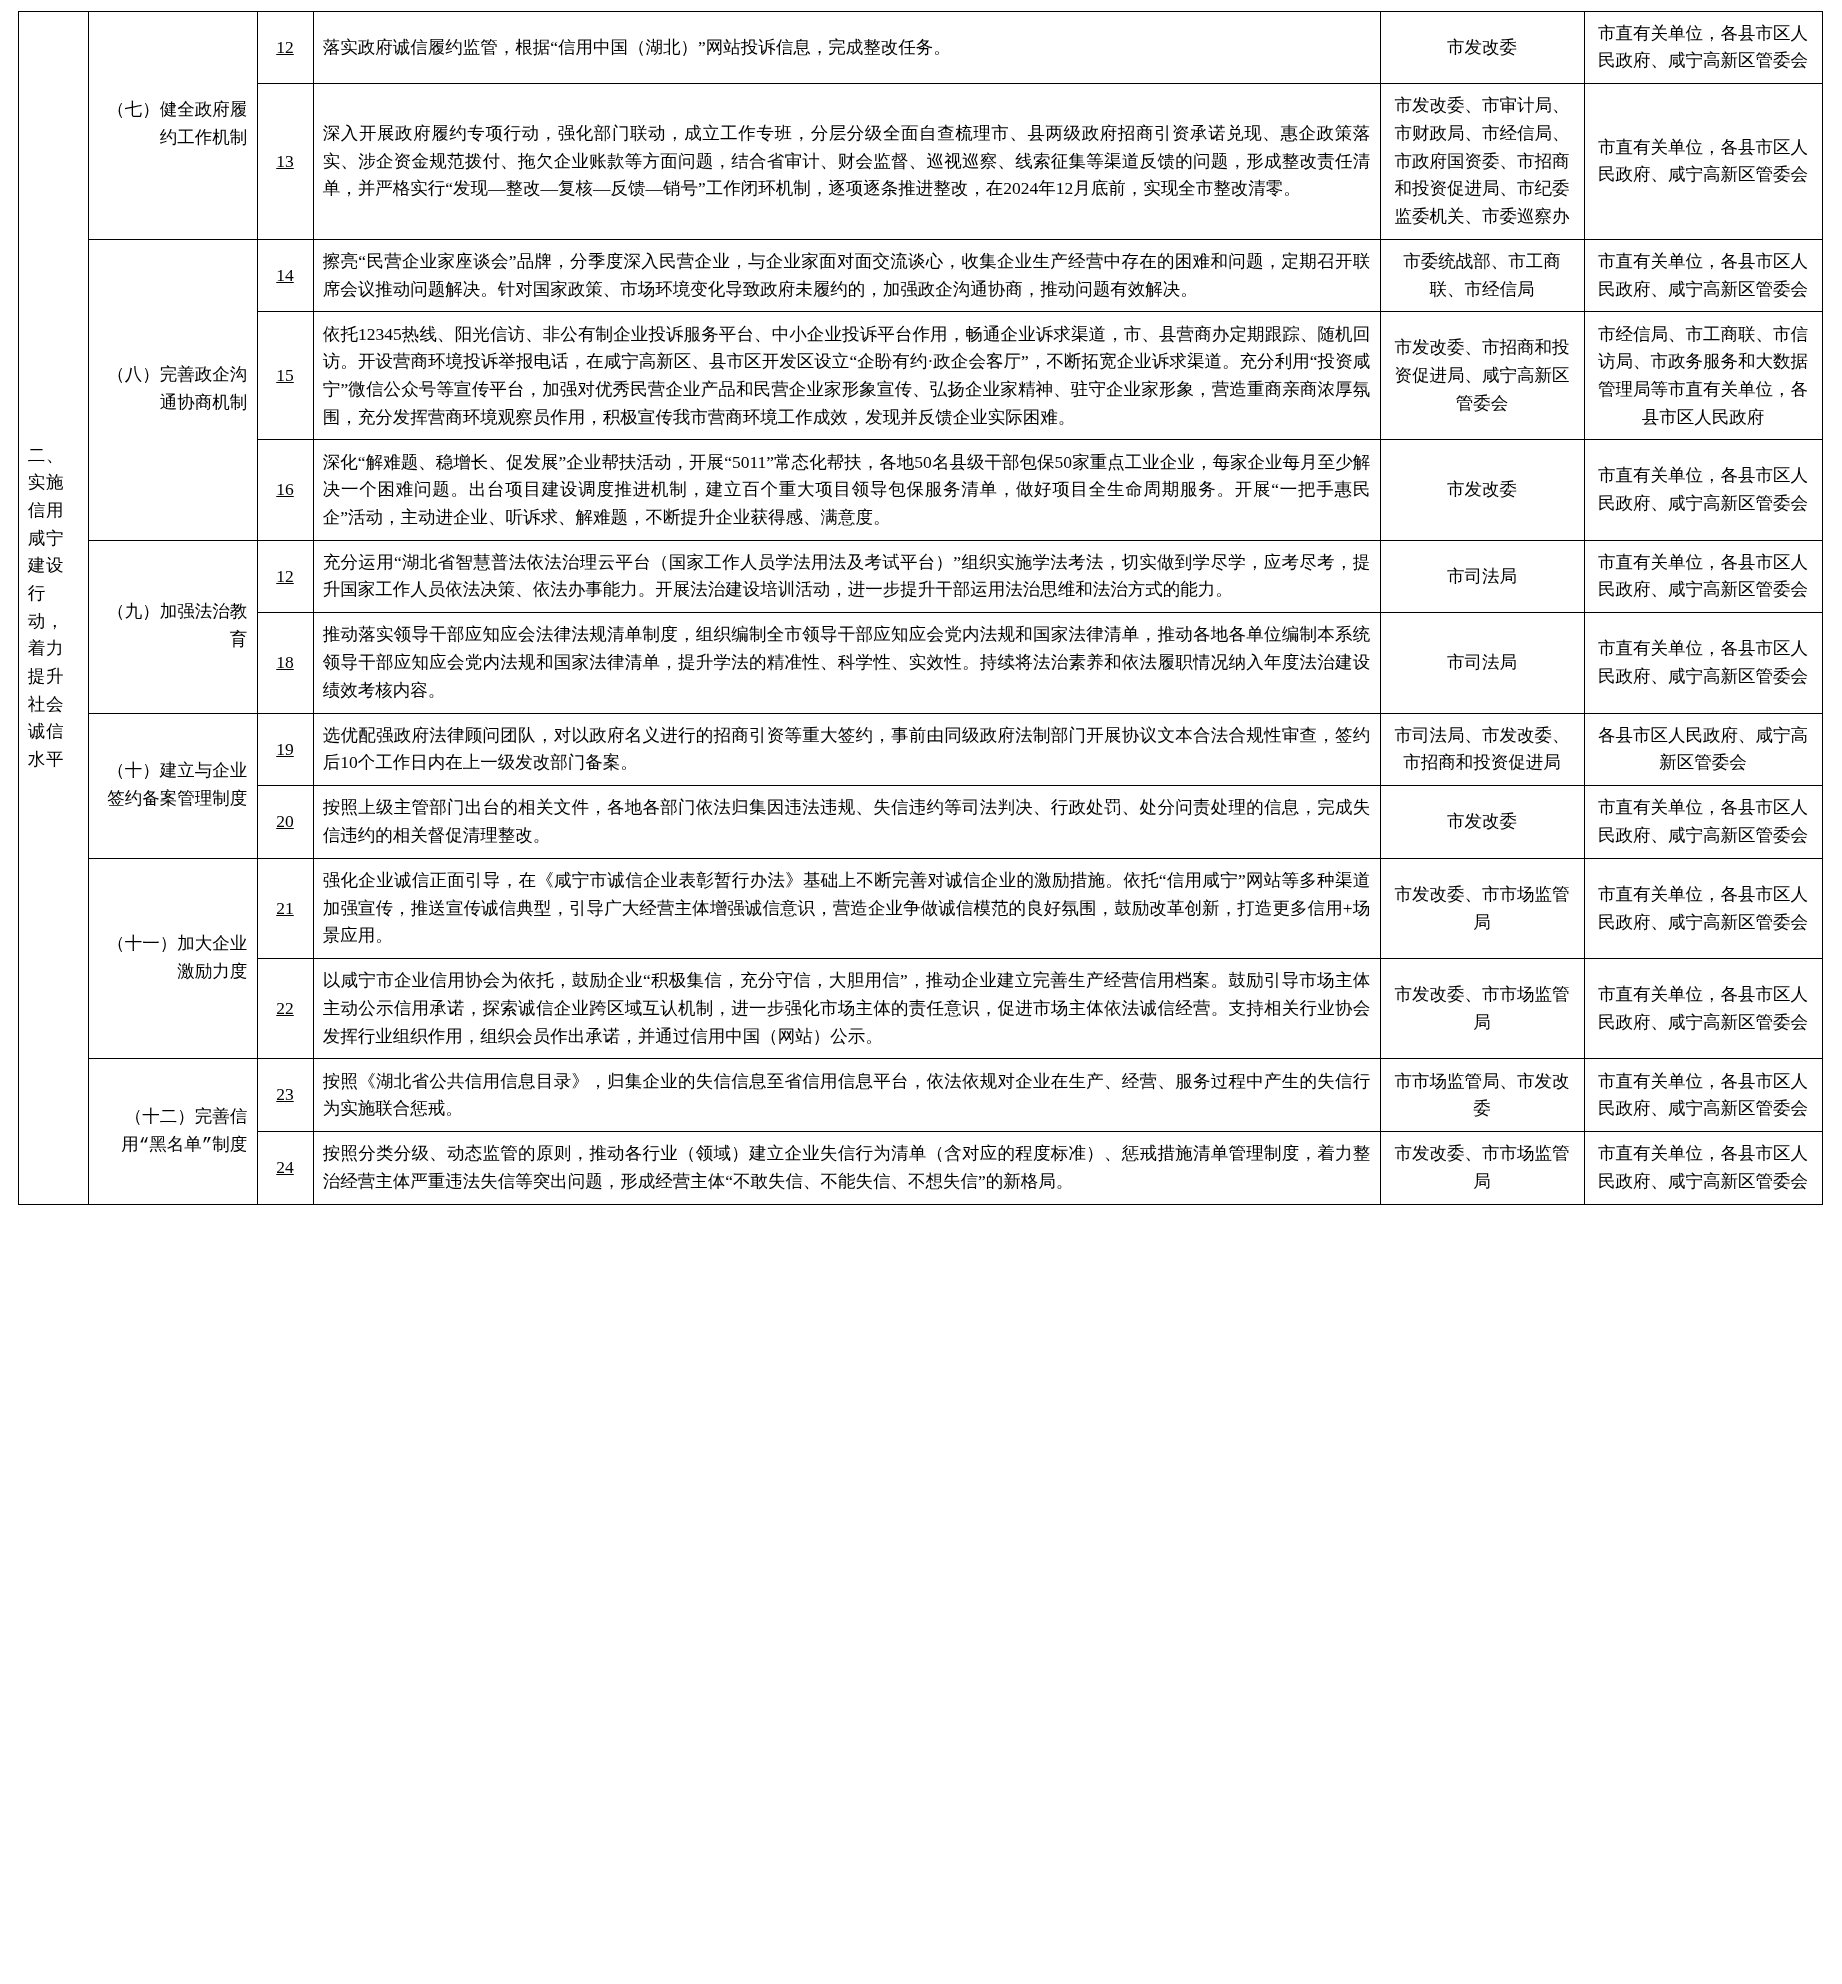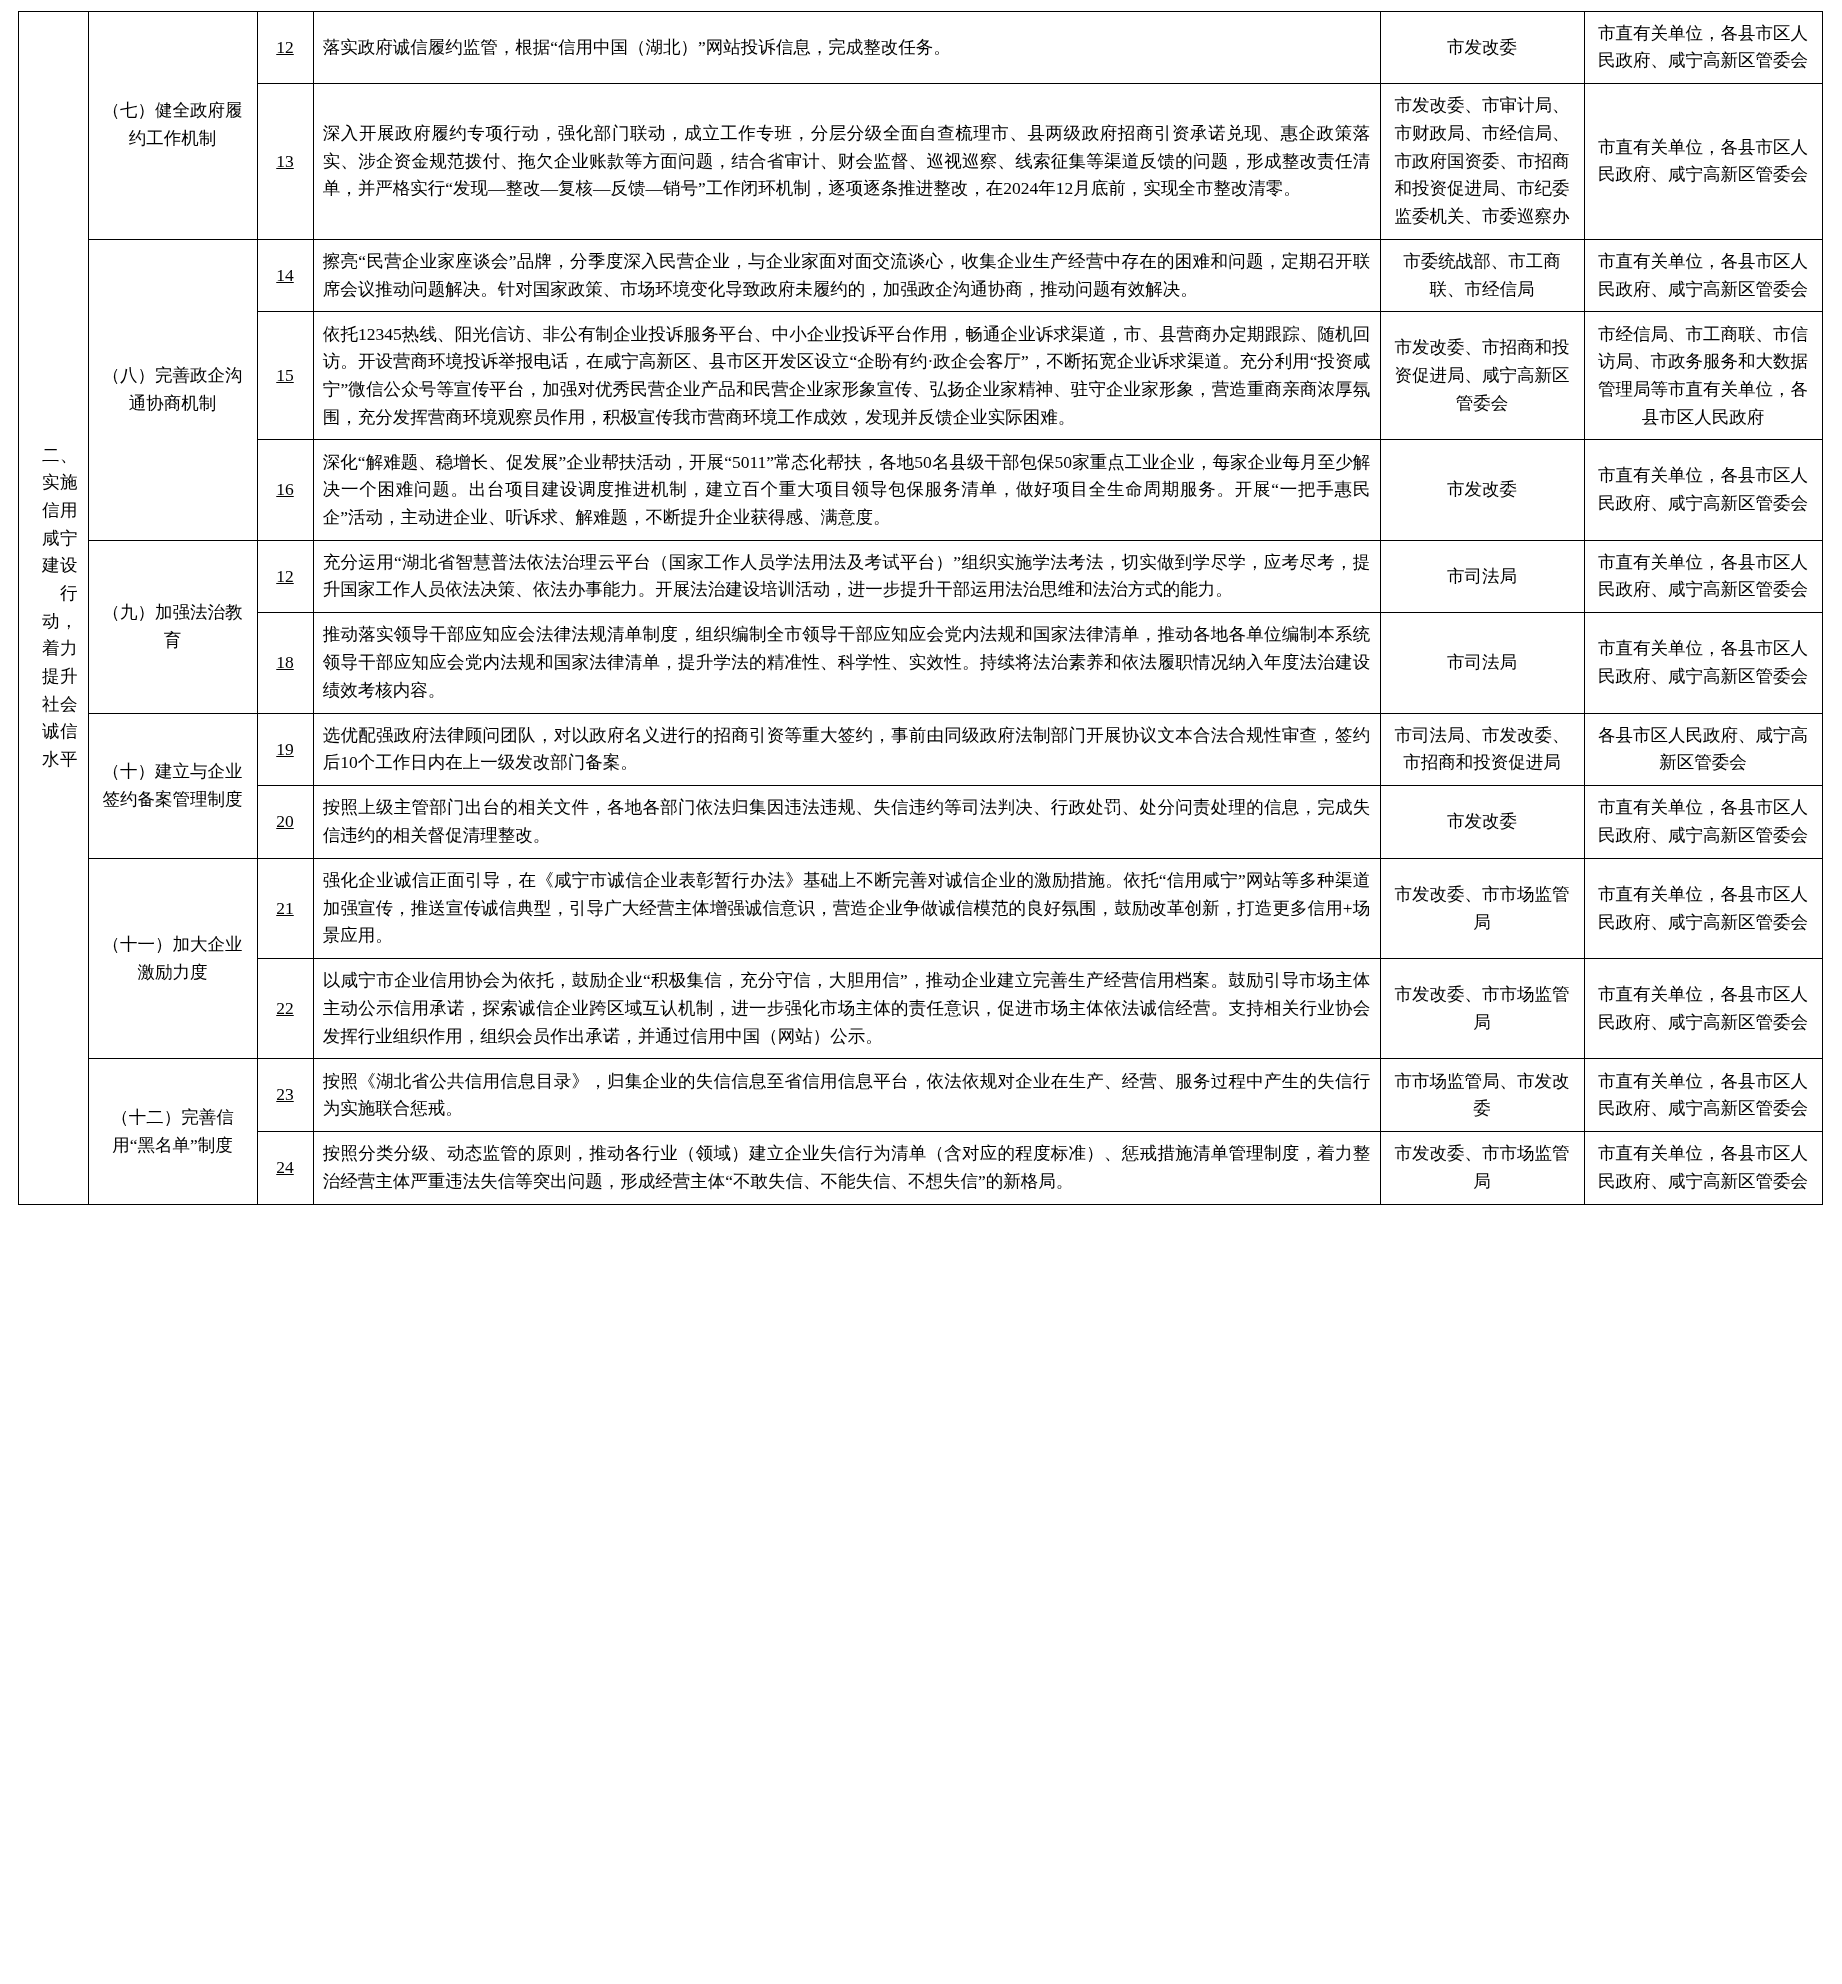--- a/index.html
+++ b/index.html
@@ -31,31 +31,32 @@
   }
   
   col.c-section { width: 70px; }
   col.c-group   { width: 169px; }
   col.c-no      { width: 56px; }
   col.c-task    { width: 1067px; }
   col.c-unit    { width: 204px; }
   col.c-coop    { width: 238px; }
 
   td.section-cell {
-    text-align: right;
+    text-align: left;
     letter-spacing: 0.6px;
     padding: 5.8px 13px;
     font-size: 17.5px;
     line-height: 1.75;
   }
   td.group-cell {
-    text-align: center;
+    text-align: right;
     padding: 8.2px 7px 8.2px 9.3px;
     font-size: 17.5px;
     line-height: 1.7;
+    font-family: Liberation Mono, monospace;
   }
   td.no-cell {
     text-align: center;
     font-size: 17.5px;
     text-decoration: underline;
   }
   td.task-cell {
     text-align: justify;
     text-justify: inter-ideograph;
     font-size: 17.5px;

